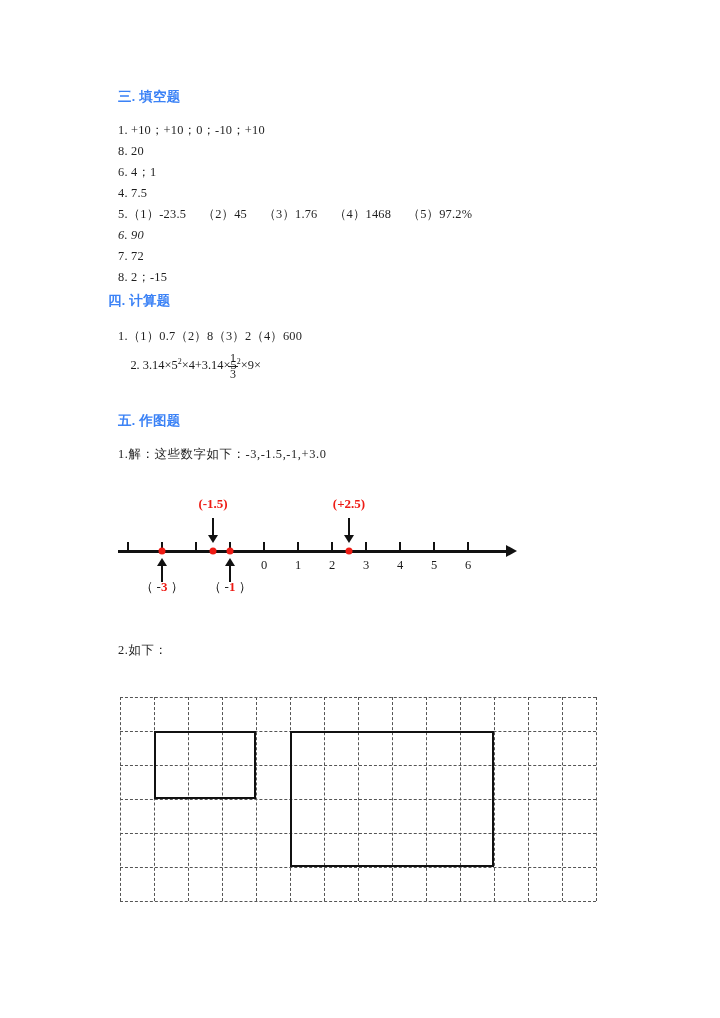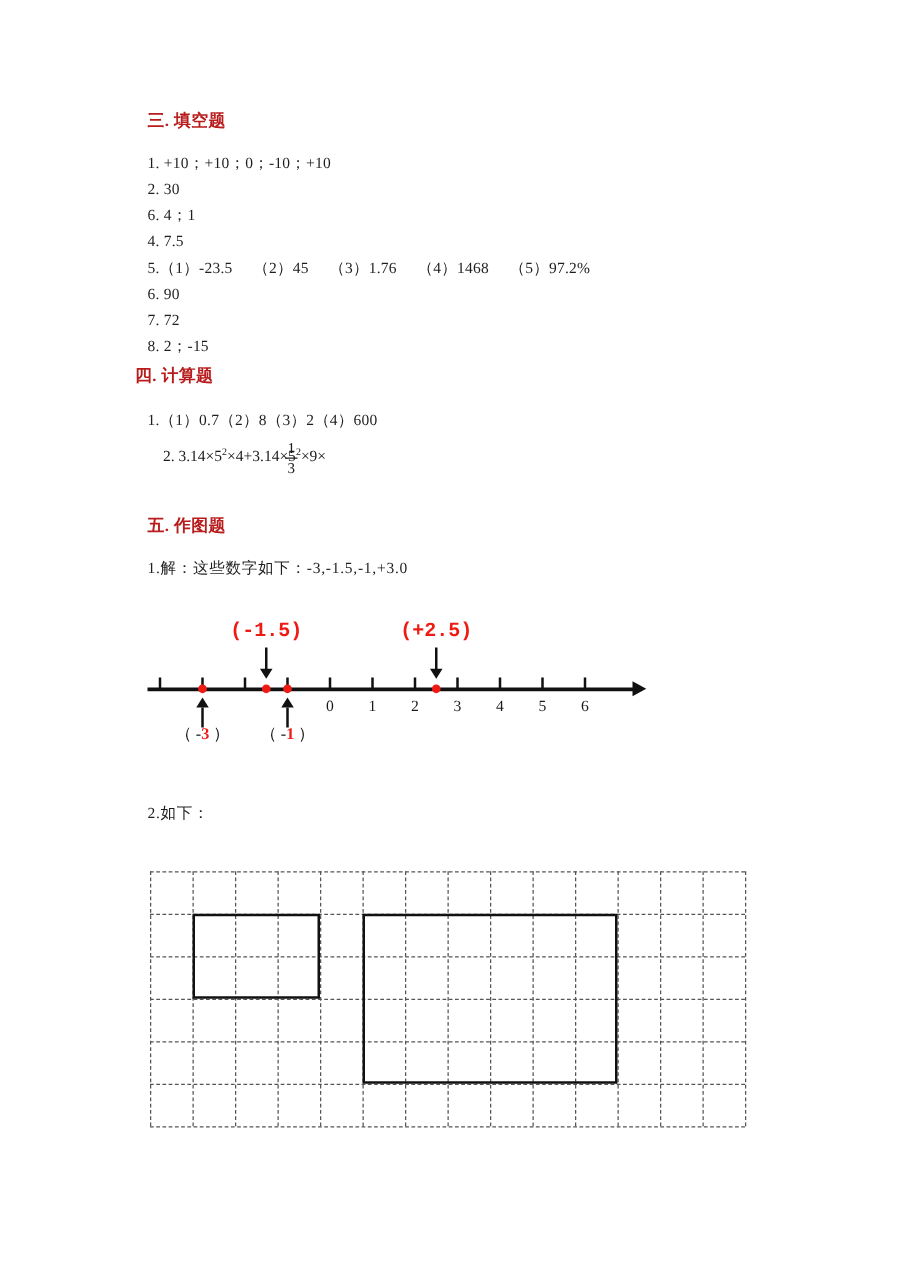--- a/index.html
+++ b/index.html
@@ -12,21 +12,21 @@
     overflow:hidden;
   }
   .page { position:absolute; inset:0; }
 
   .sec-head {
     position:absolute;
     font-family:"Liberation Serif","DejaVu Serif",serif;
     font-weight:bold;
     font-size:13.5px;
     letter-spacing:0.3px;
-    color:#b91c1c;
+    color:#3b82f6;
     white-space:nowrap;
   }
   .body-line {
     position:absolute;
     font-size:12.4px;
     line-height:1.0;
     color:#1f1f1f;
     white-space:pre;
     letter-spacing:0.2px;
   }
@@ -52,23 +52,23 @@
   .nl-tick { position:absolute; width:2px; background:#111; }
   .nl-ticklabel {
     position:absolute; font-size:12.5px; color:#1a1a1a;
     transform:translateX(-50%); white-space:nowrap;
   }
   .nl-dot {
     position:absolute; width:7px; height:7px; border-radius:50%;
     background:#ee1b14; transform:translate(-50%,-50%);
   }
   .nl-label-top {
-    position:absolute; font-size:16px; font-weight:bold; color:#ee1b14;
+    position:absolute; font-size:13px; font-weight:bold; color:#ee1b14;
     transform:translateX(-50%); white-space:nowrap;
-    font-family:Liberation Mono, monospace;
+    font-family:Liberation Serif, serif;
   }
   .nl-label-bottom {
     position:absolute; font-size:13px; color:#111;
     transform:translateX(-50%); white-space:nowrap;
     font-family:"Liberation Serif","DejaVu Serif",serif;
   }
   .nl-label-bottom .rednum { color:#ee1b14; font-weight:bold; }
 
   
   #gridfig { position:absolute; }
@@ -78,25 +78,25 @@
   .solid-rect { position:absolute; border:2.4px solid #111; box-sizing:border-box; }
 </style>
 </head>
 <body>
 
 <div class="page">
 
   <div class="sec-head" style="left:118px; top:88px;">三. 填空题</div>
 
   <div class="body-line" style="left:118px; top:124px;text-align:center;">1. +10；+10；0；-10；+10</div>
-  <div class="body-line" style="left:118px; top:145px;">2. 30</div>
+  <div class="body-line" style="left:118px; top:145px;">8. 20</div>
   <div class="body-line" style="left:118px; top:166px;">6. 4；1</div>
   <div class="body-line" style="left:118px; top:187px;">4. 7.5</div>
   <div class="body-line" style="left:118px; top:208px;">5.（1）-23.5     （2）45     （3）1.76     （4）1468     （5）97.2%</div>
-  <div class="body-line" style="left:118px; top:229px;">6. 90</div>
+  <div class="body-line" style="left:118px; top:229px;font-style:italic;">6. 90</div>
   <div class="body-line" style="left:118px; top:250px;">7. 72</div>
   <div class="body-line" style="left:118px; top:271px;">8. 2；-15</div>
 
   <div class="sec-head" style="left:108px; top:292px;">四. 计算题</div>
 
   <div class="body-line" style="left:118px; top:330px;">1.（1）0.7（2）8（3）2（4）600</div>
 
   <div style="position:absolute; left:118px; top:343px; font-size:12.4px; white-space:pre;text-align:center;">
     <span>2. 3.14×5</span><sup class="sm">2</sup><span>×4+3.14×5</span><sup class="sm">2</sup><span>×9×</span>
   </div>

